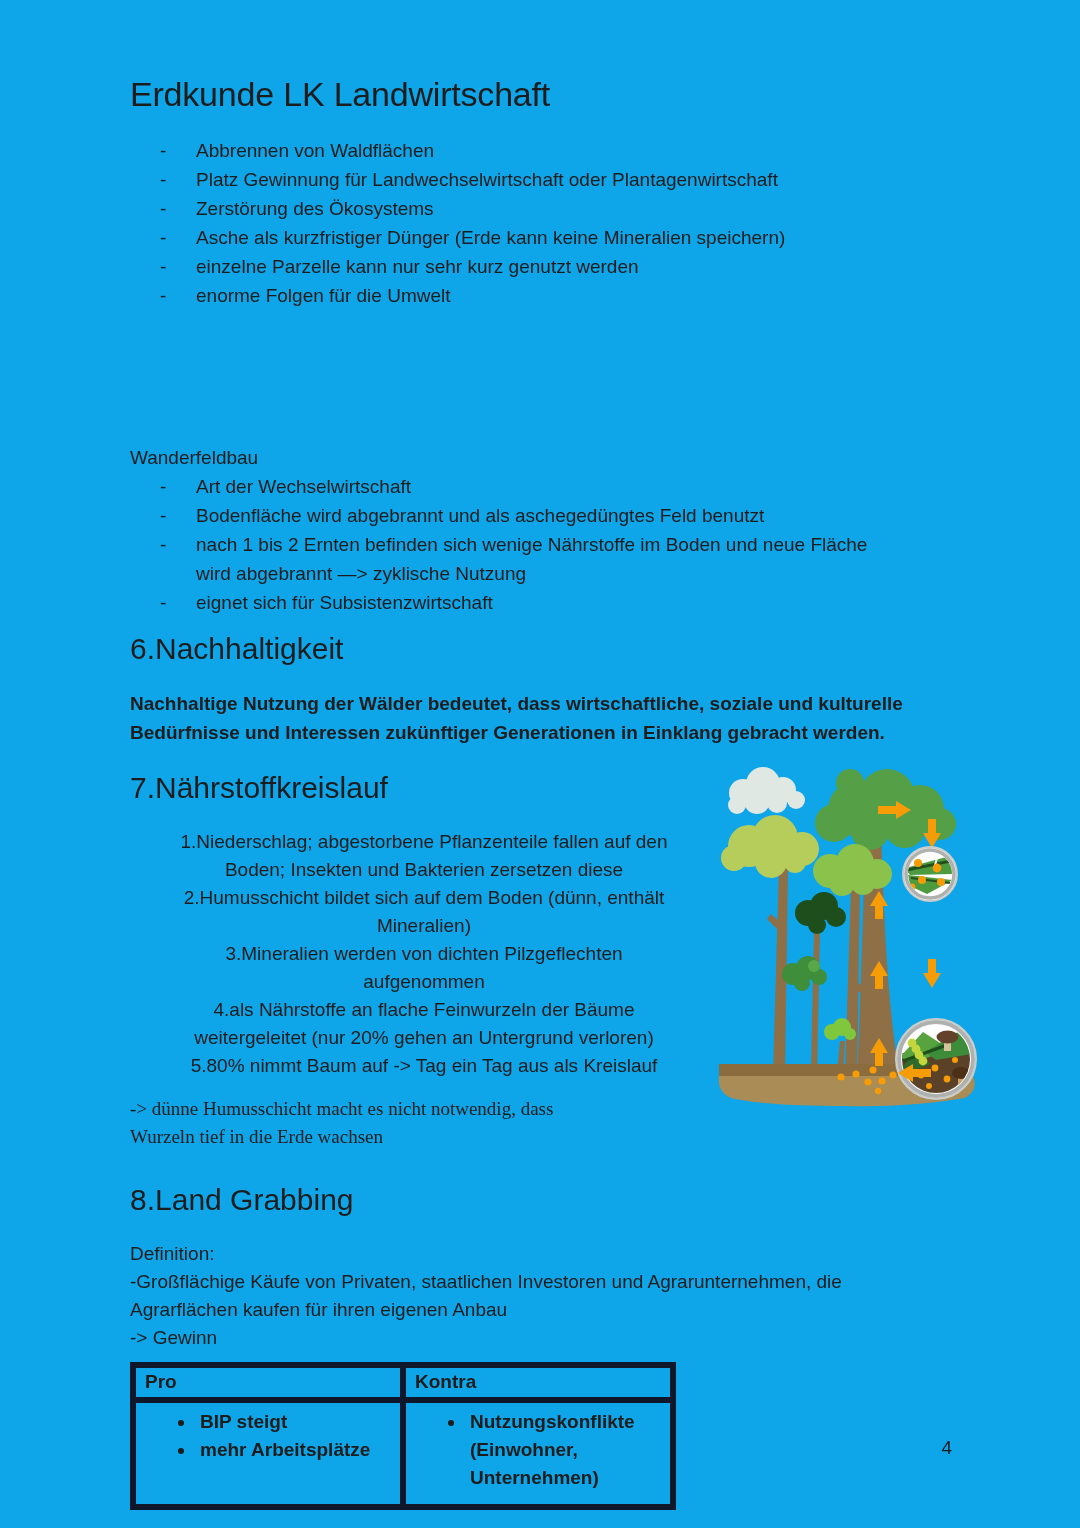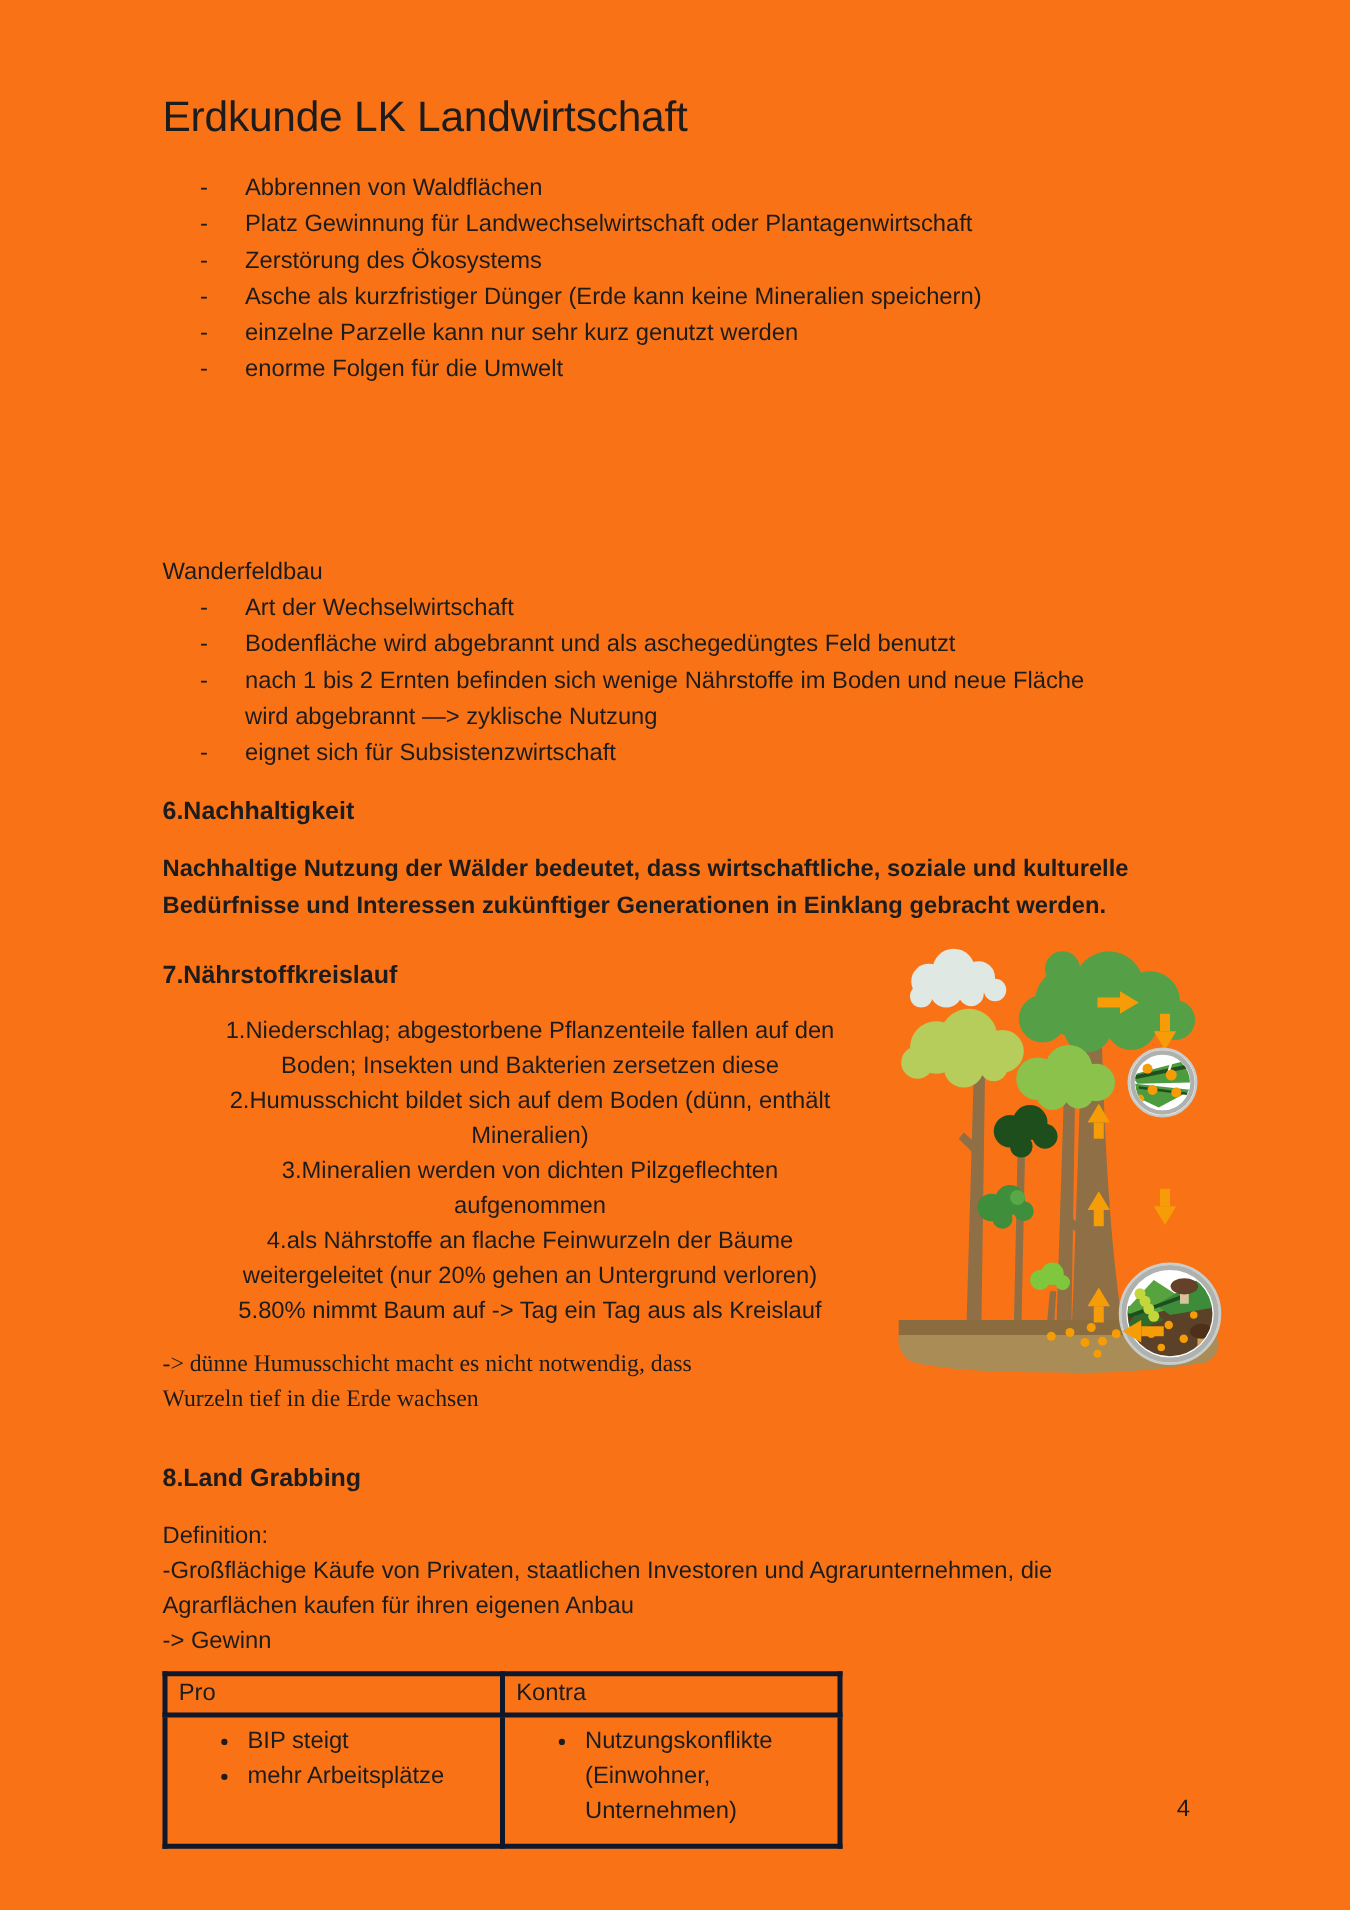--- a/index.html
+++ b/index.html
@@ -2,50 +2,50 @@
 <html lang="de"><head>
 <meta charset="utf-8">
 <style>
   html,body{margin:0;padding:0;background:#ffffff;}
   body{
     width:1080px;height:1528px;
     font-family:"Liberation Sans","DejaVu Sans",sans-serif;
     color:#1c1c1c;
     -webkit-font-smoothing:antialiased;
   }
-  .page{position:relative;width:1080px;height:1528px;overflow:hidden;background:#f97316;}
+  .page{position:relative;width:1080px;height:1528px;overflow:hidden;background:#0ea5e9;}
   .content{padding:0 128px 0 130px;}
 
   .doc-title{font-size:34px;font-weight:500;line-height:44px;margin:72px 0 0;letter-spacing:-0.2px;}
 
   .dash-list{font-size:19px;}
   .intro-list{margin-top:20px;}
   .dash-item{display:flex;line-height:29px;}
   .dash-item .marker{flex:0 0 36px;margin-left:30px;}
   .dash-item .txt{flex:1;white-space:pre-line;}
 
   .wfb-heading{margin-top:133px;font-size:19px;line-height:29px;}
 
-  .sec-heading{font-size:20px;font-weight:700;line-height:30px;}
+  .sec-heading{font-size:30px;font-weight:400;line-height:30px;}
   .sec6-h{margin-top:17px;}
   .sec6-p{margin-top:9px;font-size:19px;line-height:29px;white-space:pre-line;font-weight:bold;}
 
   .sec7{margin-top:26px;position:relative;}
   .sec7-left{width:588px;}
   .steps{margin-top:8px;text-align:center;}
   .step{font-size:19px;line-height:28px;white-space:pre-line;}
   .conclusion{margin-top:15px;font-size:19px;line-height:28px;white-space:pre-line;font-family:Liberation Serif, serif;}
   .illustration{position:absolute;top:-12px;left:585px;width:282px;height:352px;}
 
   .sec8-h{margin-top:34px;}
   .def-block{margin-top:8px;font-size:19px;line-height:28px;}
   .def-text{white-space:pre-line;}
 
   table.lg-table{margin-top:10px;border-collapse:collapse;table-layout:fixed;width:540px;}
-  .lg-table th,.lg-table td{border:4px solid #0f172a;text-align:left;vertical-align:top;font-size:19px;font-weight:400;}
+  .lg-table th,.lg-table td{border:6px solid #0f172a;text-align:left;vertical-align:top;font-size:19px;font-weight:700;}
   .lg-table th{padding:1px 9px 2px;line-height:26px;}
   .lg-table td{padding:3px 8px 12px;}
   ul.cell-list{margin:2px 0 0;padding-left:52px;}
   ul.cell-list li{line-height:28px;padding-left:4px;white-space:pre-line;}
 
   .page-num{position:absolute;top:1437px;right:128px;font-size:19px;line-height:22px;}
 </style>
 </head>
 <body>
 

